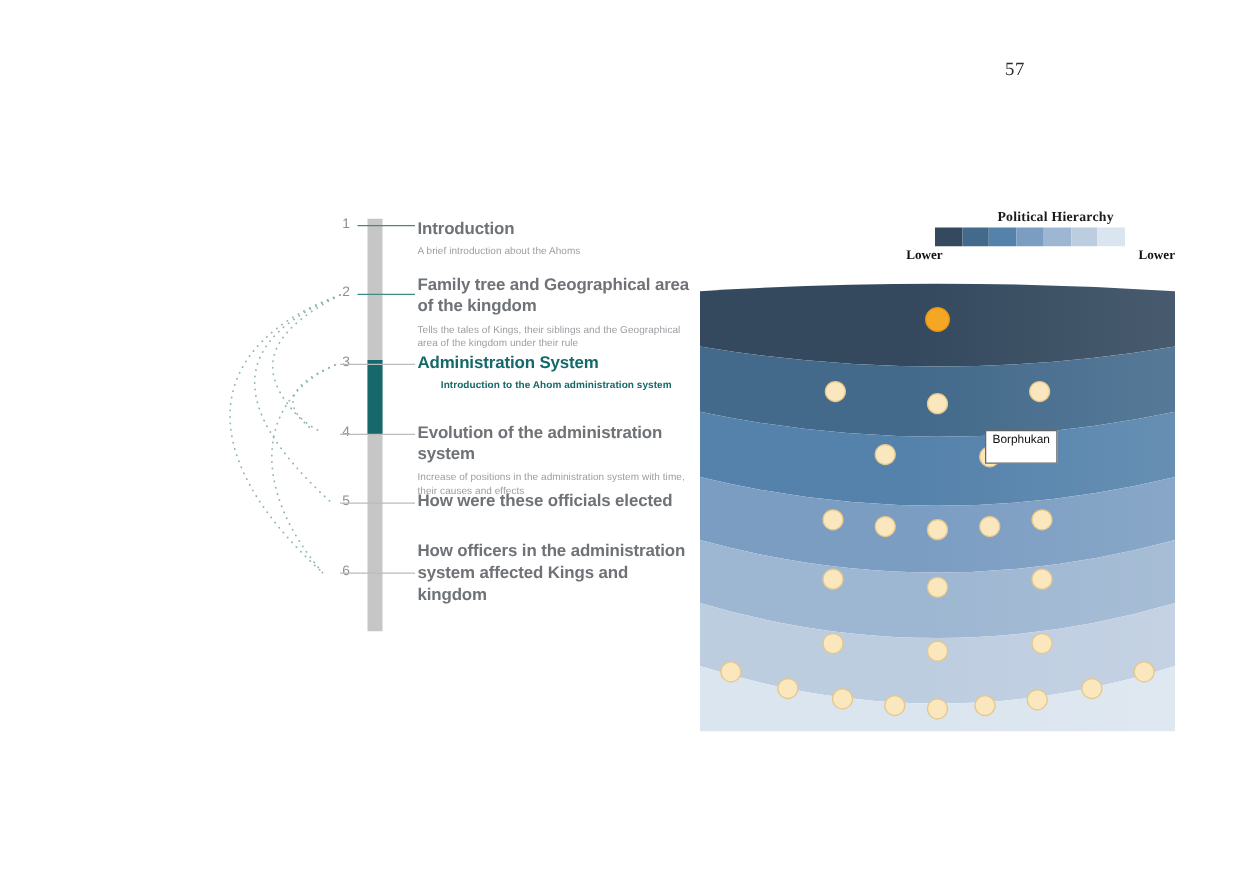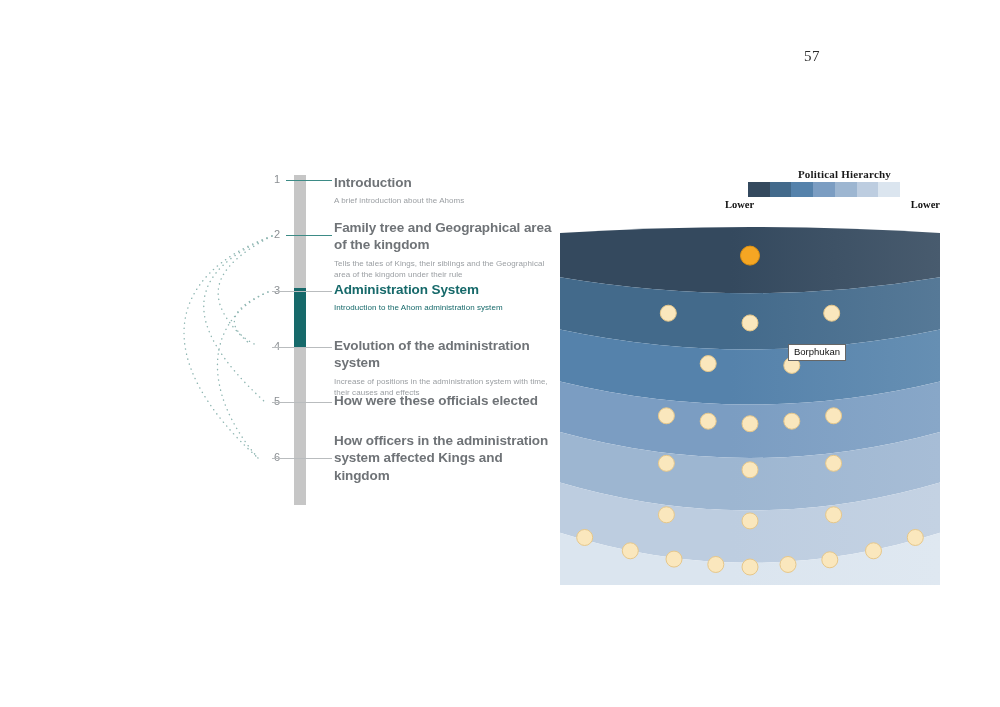--- a/index.html
+++ b/index.html
@@ -93,21 +93,21 @@
     letter-spacing: -0.1px;
   }
   .toc-title.active { color: #16696a; }
   .toc-desc {
     font-size: 8px;
     color: #9a9ea2;
     line-height: 1.45;
     margin-top: 4px;
     letter-spacing: 0.05px;
   }
-  .toc-desc.active { color: #16696a; font-weight: normal; }
+  .toc-desc.active { color: #16696a; font-weight: bold; text-align: center; }
 
   
   .legend {
     position: absolute;
     left: 725px;
     top: 168px;
     width: 215px;
   }
   .legend-title {
     text-align: center;
@@ -149,21 +149,21 @@
     height: 360px;
   }
   .pyramid svg { display: block; }
 
   .tooltip {
     position: absolute;
     background: #ffffff;
     border: 1px solid #666;
     font-size: 9.5px;
     color: #111;
-    padding: 2px 5px 3px 5px;
+    padding: 2px 5px 13px 5px;
     white-space: nowrap;
     font-family: "Liberation Sans", sans-serif;
     line-height: 1.1;
   }
 </style>
 </head>
 <body>
 
 <div class="page-number">57</div>
 

